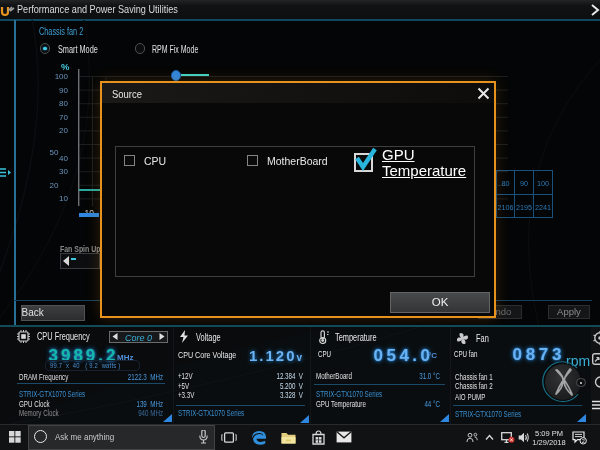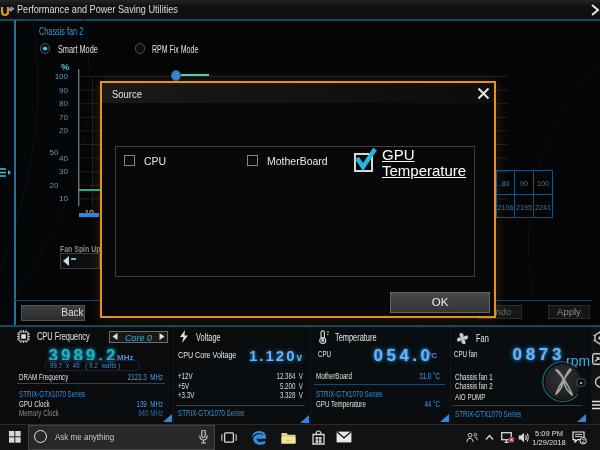--- a/index.html
+++ b/index.html
@@ -86,21 +86,21 @@
   <div class="abs" style="left:84.5px;top:207.5px;font-size:8.5px;color:#c8c8c8;">10</div>
   <div class="abs" style="left:79px;top:212.5px;width:20px;height:4px;background:#2e86de;"></div>
 
   <div class="abs cx" style="left:60px;top:243px;font-size:9.5px;color:#8a8a8a;font-weight:bold;">Fan Spin Up</div>
   <div class="abs" style="left:60px;top:252.5px;width:40px;height:16px;border:1px solid #3a3d40;background:#0c0e10;"></div>
   <svg class="abs" style="left:61.5px;top:255.5px;" width="8" height="10" viewBox="0 0 8 10">
       <path d="M7 0 L1 5 L7 10 Z" fill="#d8d8d8"></path>
     </svg>
   <div class="abs" style="left:70.5px;top:258.3px;width:5.5px;height:2.2px;background:#3ec8e0;"></div>
 
-  <div class="abs" style="left:20.5px;top:305px;width:64px;height:15.5px;background:linear-gradient(#3c3e40,#2b2d2f);border:1px solid #505152;color:#e0e0e0;font-size:10px;text-align:right;line-height:13.5px;">Back</div>
+  <div class="abs" style="left:20.5px;top:305px;width:64px;height:15.5px;background:linear-gradient(#3c3e40,#2b2d2f);border:1px solid #505152;color:#e0e0e0;font-size:10px;text-align:left;line-height:13.5px;">Back</div>
 
   <div class="abs" style="left:478px;top:304.5px;width:44px;height:14.5px;background:#141618;border:1px solid #2b2d2f;color:#6a6c6e;font-size:9.5px;text-align:center;line-height:12.5px;">Undo</div>
   <div class="abs" style="left:548px;top:304.5px;width:42px;height:14.5px;background:#141618;border:1px solid #2b2d2f;color:#8a8c8e;font-size:9.5px;text-align:center;line-height:12.5px;">Apply</div>
 
   <svg class="abs" style="left:496px;top:170px;" width="57" height="48" viewBox="0 0 57 48">
     <g stroke="#19517c" stroke-width="1" fill="none">
       <rect x="0.5" y="0.5" width="56" height="47"></rect>
       <line x1="18.5" y1="0" x2="18.5" y2="48"></line>
         <line x1="37.5" y1="0" x2="37.5" y2="48"></line>
       <line x1="0" y1="24.5" x2="57" y2="24.5"></line>

